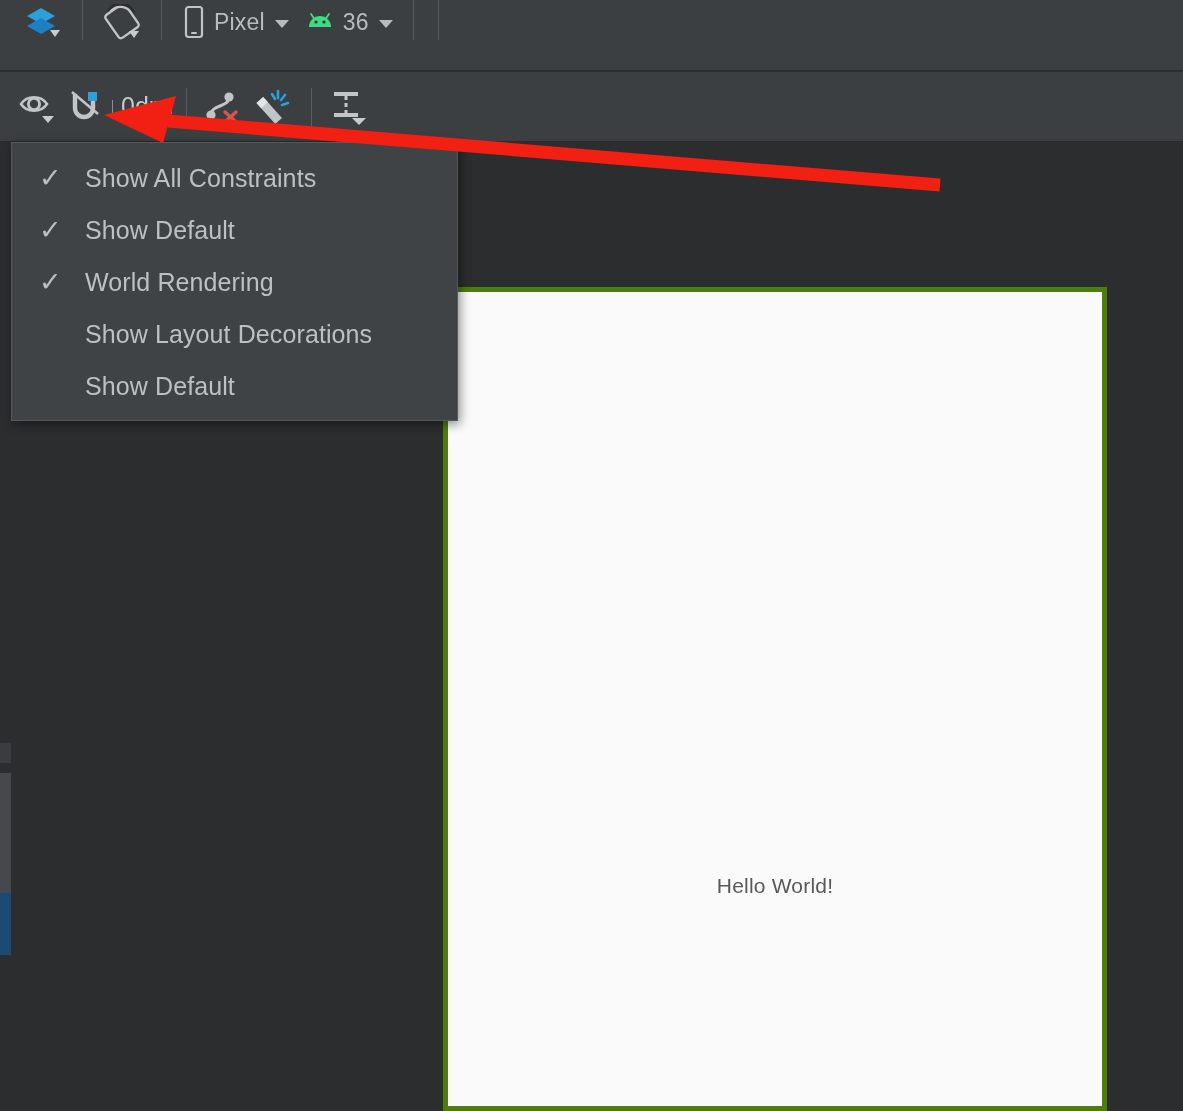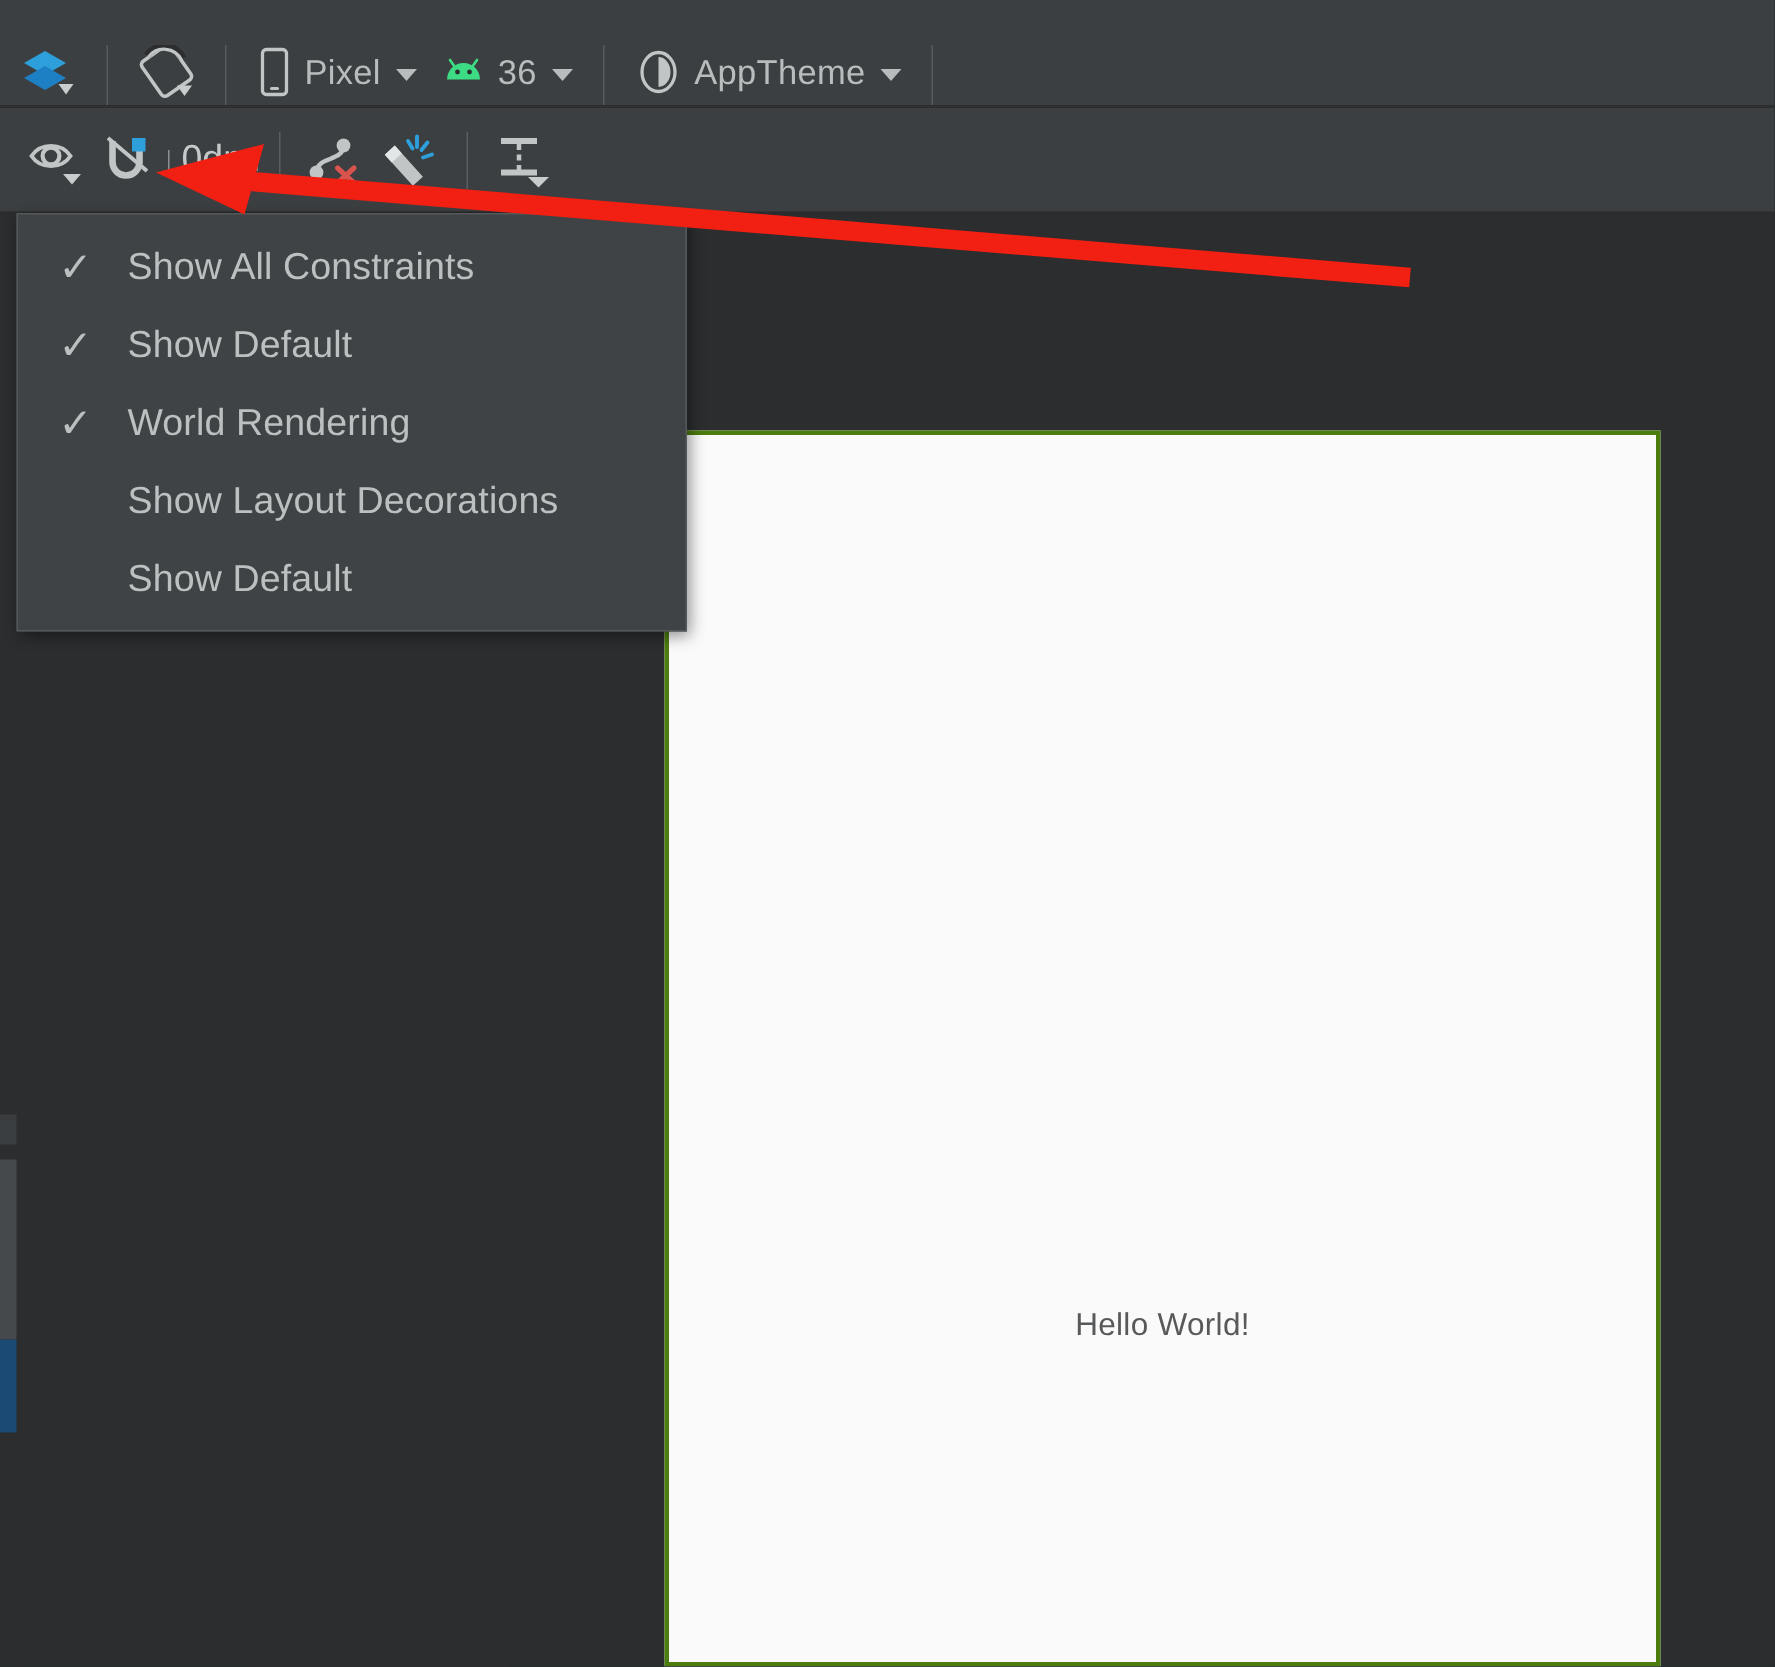--- a/index.html
+++ b/index.html
@@ -20,22 +20,22 @@
   }
 
   
   .toolbar-top {
     position: absolute;
     left: 0; top: 0;
     width: 1183px; height: 71px;
     background: #3c3f41;
     border-bottom: 1px solid #2b2d2e;
     display: flex;
-    align-items: flex-end;
-    padding-left: 5px;
+    align-items: flex-start;
+    padding-left: 16px;
   }
 
   .tb-item {
     display: flex;
     align-items: center;
     height: 44px;
     padding: 0 8px;
     gap: 8px;
     cursor: default;
   }
@@ -130,21 +130,21 @@
     background: #2b2d2e;
     overflow: hidden;
   }
 
   .device-frame {
     position: absolute;
     left: 430px;
     top: 144px;
     width: 664px;
     height: 824px;
-    border: 3px solid #4d7c0f;
+    border: 5px solid #4d7c0f;
     background: #fafafa;
   }
 
   .device-content {
     position: relative;
     width: 100%;
     height: 100%;
   }
 
   .hello-text {
@@ -257,30 +257,20 @@
           <line x1="6" y1="3" x2="9.5" y2="8" stroke="#3ddc84" stroke-width="1.8" stroke-linecap="round"></line>
           <line x1="24" y1="3" x2="20.5" y2="8" stroke="#3ddc84" stroke-width="1.8" stroke-linecap="round"></line>
         </svg>
       </span>
       <span class="tb-label">36</span>
       <span class="caret"></span>
     </div>
 
     <div class="tb-sep"></div>
 
-    <div class="tb-item">
-      <span>
-        <svg width="32" height="32" viewBox="0 0 32 32">
-          <ellipse cx="16" cy="16" rx="11" ry="13" fill="none" stroke="#c2c5c6" stroke-width="2.2"></ellipse>
-          <path d="M16 6 A8 10 0 0 1 16 26 Z" fill="#c2c5c6"></path>
-        </svg>
-      </span>
-      <span class="tb-label">AppTheme</span>
-      <span class="caret"></span>
-    </div>
 
     <div class="tb-sep"></div>
 
 
   </div>
 
   <div class="toolbar-constraints">
 
     <div class="ctb-btn">
       <svg width="44" height="36" viewBox="0 0 44 36">

